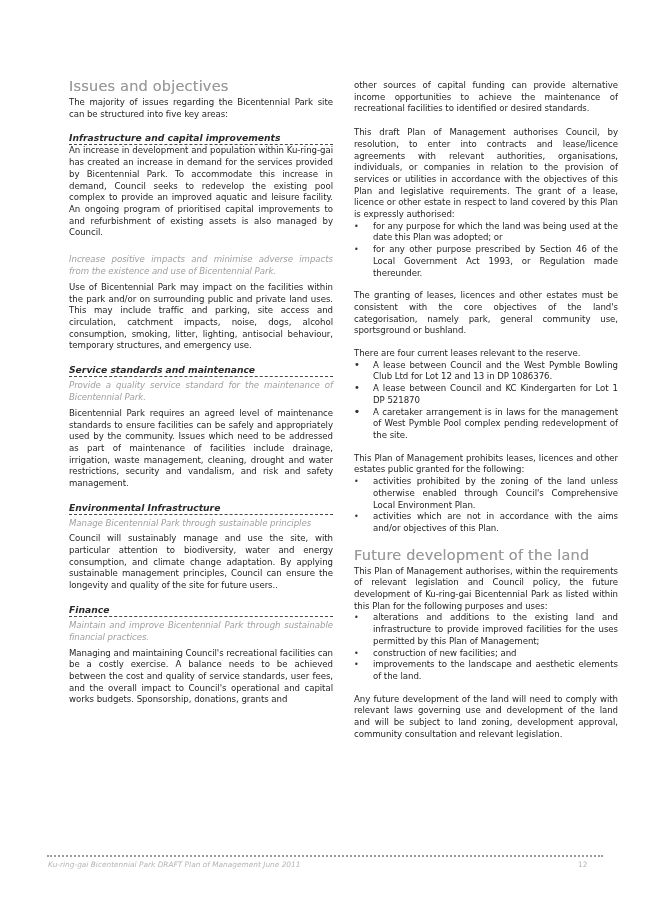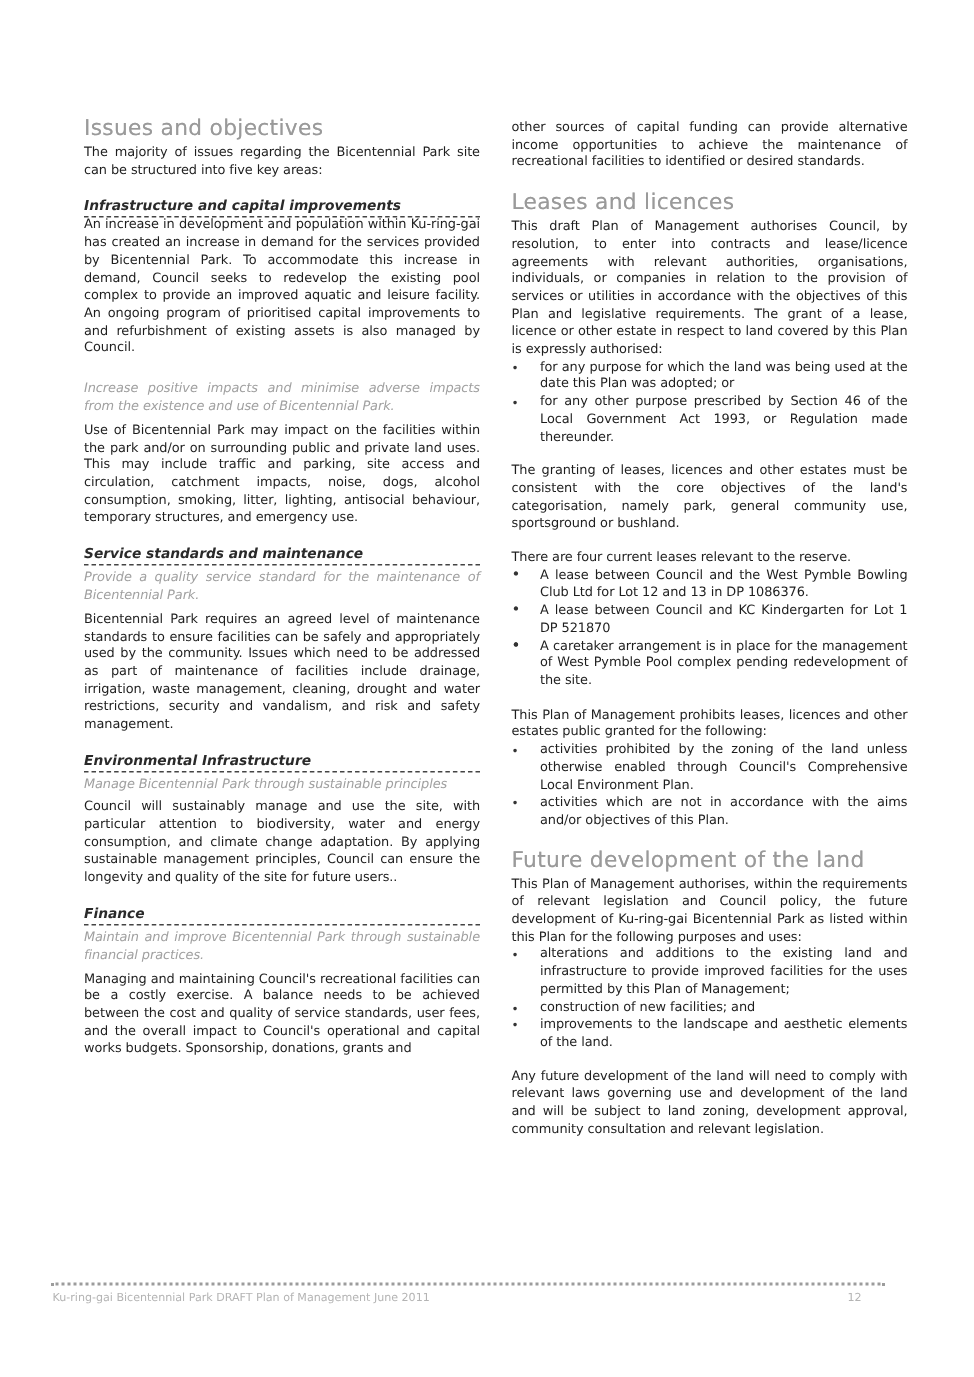--- a/index.html
+++ b/index.html
@@ -1,35 +1,35 @@
 <!DOCTYPE html>
 <html><head>
   <meta charset="utf-8">
   <style>
     html, body { margin: 0; padding: 0; background: #ffffff; }
     body { width: 649px; height: 918px; position: relative; overflow: hidden;
       font-family: "DejaVu Sans", sans-serif; color: #1e1e1e; }
-    .page { position: absolute; left: 3px; top: 0; width: 528px; height: 918px; }
+    .page { position: absolute; left: 16px; top: 0; width: 528px; height: 918px; }
     .col { position: absolute; top: 78px; width: 264px; }
     .col-left { left: 53px; }
     .col-right { left: 338px; top: 80px; }
     p, li { font-size: 8.6px; line-height: 11.7px; margin: 0; text-align: justify; letter-spacing: -0.05px; }
     .section-title { font-size: 14.5px; color: #9a9a9a; font-weight: normal; margin: 0 0 3px 0; letter-spacing: 0.2px;
       text-shadow: 0 0 0.4px #bbb; }
     .sub-title { font-size: 9.2px; font-weight: bold; font-style: italic; color: #2a2a2a; margin: 0;
       padding-bottom: 1px; border-bottom: 1px dashed #444; }
     .objective { font-size: 8.6px; line-height: 12.4px; font-style: italic; color: #a0a0a0; margin: 2px 0 4px 0; text-align: justify; }
     .gap-m { height: 11px; }
     .gap-l { height: 12px; }
     ul { list-style: none; margin: 0; padding: 0; }
     ul li { position: relative; padding-left: 19px; }
     ul li .bullet { position: absolute; left: 0; top: 0; font-size: 8px; color: #333; }
     ul.dot li .bullet { font-size: 10px; top: -1px; }
     .footer-rule { position: absolute; left: 31px; top: 855px; width: 556px; height: 0; border-top: 2px dotted #9c9c9c; }
-    .footer-text { position: absolute; left: 32px; top: 860px; font-size: 7.4px; color: #b4b4b4; }
+    .footer-text { position: absolute; left: 32px; top: 860px; font-size: 7.4px; font-style: italic; color: #b4b4b4; }
     .footer-page { position: absolute; left: 562px; top: 860px; font-size: 7.4px; color: #b4b4b4; }
   </style>
 </head>
 <body>
 
 <div class="page">
 
   <div class="col col-left">
     <h2 class="section-title">Issues and objectives</h2>
     <p>The majority of issues regarding the Bicentennial Park site can be structured into five key areas:</p>
@@ -65,35 +65,34 @@
       <h3 class="sub-title">Finance</h3>
       <p class="objective">Maintain and improve Bicentennial Park through sustainable financial practices.</p>
       <p>Managing and maintaining Council's recreational facilities can be a costly exercise. A balance needs to be achieved between the cost and quality of service standards, user fees, and the overall impact to Council's operational and capital works budgets. Sponsorship, donations, grants and</p>
     </div>
   </div>
 
   <div class="col col-right">
     <p>other sources of capital funding can provide alternative income opportunities to achieve the maintenance of recreational facilities to identified or desired standards.</p>
     <div class="gap-l"></div>
 
-    <h2 class="section-title">Leases and licences</h2>
     <p>This draft Plan of Management authorises Council, by resolution, to enter into contracts and lease/licence agreements with relevant authorities, organisations, individuals, or companies in relation to the provision of services or utilities in accordance with the objectives of this Plan and legislative requirements. The grant of a lease, licence or other estate in respect to land covered by this Plan is expressly authorised:</p>
     <ul>
       <li><span class="bullet">•</span><span>for any purpose for which the land was being used at the date this Plan was adopted; or</span></li>
       <li><span class="bullet">•</span><span>for any other purpose prescribed by Section 46 of the Local Government Act 1993, or Regulation made thereunder.</span></li>
     </ul>
     <div class="gap-m"></div>
     <p>The granting of leases, licences and other estates must be consistent with the core objectives of the land's categorisation, namely park, general community use, sportsground or bushland.</p>
     <div class="gap-m"></div>
     <p>There are four current leases relevant to the reserve.</p>
     <ul class="dot">
       <li><span class="bullet">•</span><span>A lease between Council and the West Pymble Bowling Club Ltd for Lot 12 and 13 in DP 1086376.</span></li>
       <li><span class="bullet">•</span><span>A lease between Council and KC Kindergarten for Lot 1 DP 521870</span></li>
       <li><span class="bullet">•</span></li>
-      <li><span class="bullet">•</span><span>A caretaker arrangement is in place for the management of West Pymble Pool complex pending redevelopment of the site.</span></li>
+      <li><span class="bullet">•</span><span>A caretaker arrangement is in laws for the management of West Pymble Pool complex pending redevelopment of the site.</span></li>
     </ul>
     <div class="gap-m"></div>
     <p>This Plan of Management prohibits leases, licences and other estates public granted for the following:</p>
     <ul>
       <li><span class="bullet">•</span><span>activities prohibited by the zoning of the land unless otherwise enabled through Council's Comprehensive Local Environment Plan.</span></li>
       <li><span class="bullet">•</span><span>activities which are not in accordance with the aims and/or objectives of this Plan.</span></li>
     </ul>
     <div class="gap-l"></div>
 
     <h2 class="section-title">Future development of the land</h2>

